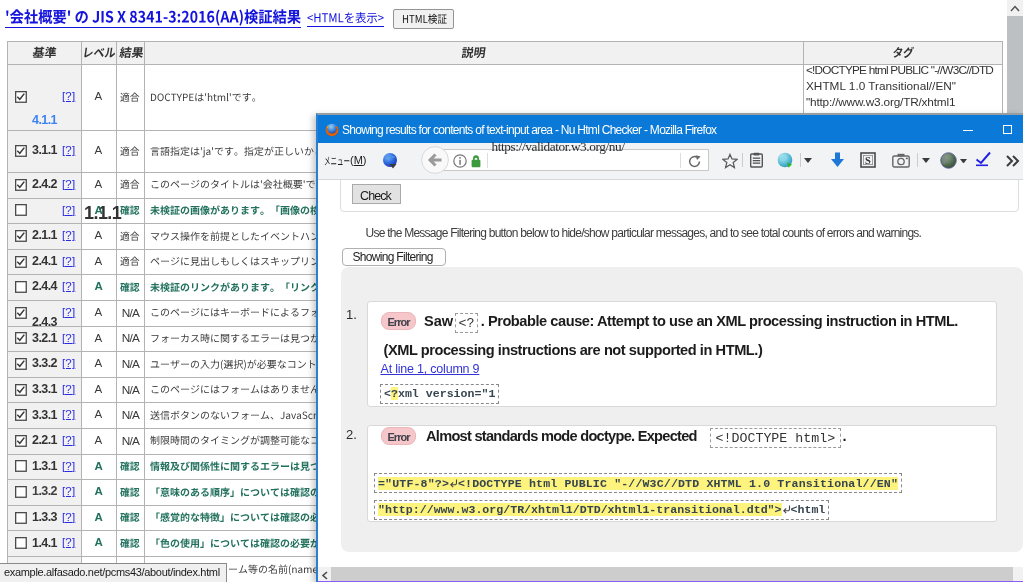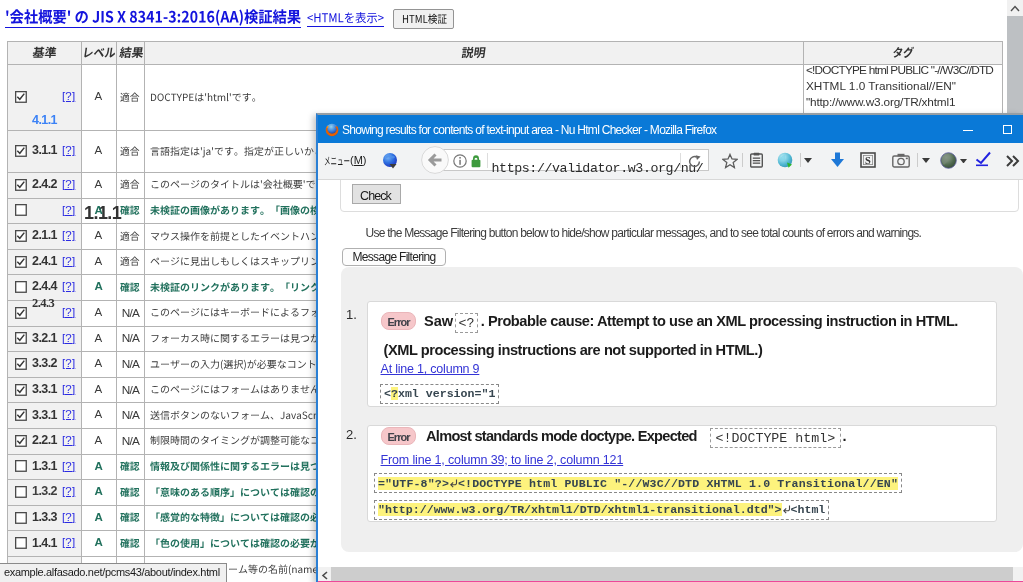--- a/index.html
+++ b/index.html
@@ -719,21 +719,21 @@
       <use href="#g128" x="15000"></use>
       <use href="#g129" x="16000"></use>
       <use href="#g6" x="17000"></use>
       <use href="#g130" x="18000"></use>
     </g>
   </svg>
 <svg class="a" style="left:14.7px;top:306.8px" width="12" height="12">
     <rect x="0.65" y="0.65" width="10.6" height="10.6" fill="#fff" stroke="#4a4a4a" stroke-width="1.3"></rect>
     <path d="M2.3,5.7 L4.8,8.3 L9.3,2.6" stroke="#3a3a3a" stroke-width="1.5" fill="none"></path>
   </svg>
-<span class="lat" style="left:32.0px;top:296px;font-family:Liberation Serif, serif;font-weight:bold;font-size:12.5px;color:#333;letter-spacing:-0.56px;">2.4.3</span>
+<span class="lat" style="left:32.0px;top:315px;font-family:Liberation Sans, sans-serif;font-weight:bold;font-size:12.5px;color:#333;letter-spacing:-0.56px;">2.4.3</span>
 <span class="lat" style="left:62.0px;top:306.0px;font-family:'Liberation Sans',sans-serif;font-size:11.5px;color:#2b2be2;letter-spacing:0.17px;text-decoration:underline;">[?]</span>
 <span class="lat" style="left:94.5px;top:306.0px;font-family:'Liberation Sans',sans-serif;font-size:11.5px;color:#3a3a3a;">A</span>
 <span class="lat" style="left:121.7px;top:305.7px;font-family:'Liberation Sans',sans-serif;font-size:11.8px;color:#3a3a3a;letter-spacing:-0.72px;">N/A</span>
 <svg class="t" style="left:150.0px;top:306.4px;" width="192.0" height="12.5">
     <g transform="translate(0,10.00) scale(0.01000,-0.01000)" fill="#3b3b3b">
       <use href="#g77" x="0"></use>
       <use href="#g78" x="1000"></use>
       <use href="#g79" x="2000"></use>
       <use href="#g80" x="3000"></use>
       <use href="#g81" x="4000"></use>
@@ -1079,21 +1079,21 @@
   </svg>
 <span class="lat" style="left:806.0px;top:63.4px;font-family:'Liberation Sans',sans-serif;font-size:11.8px;color:#333;letter-spacing:-0.78px;">&lt;!DOCTYPE html PUBLIC "-//W3C//DTD</span>
 <span class="lat" style="left:806.0px;top:79.4px;font-family:'Liberation Sans',sans-serif;font-size:11.8px;color:#333;letter-spacing:-0.00px;">XHTML 1.0 Transitional//EN"</span>
 <span class="lat" style="left:806.0px;top:95.4px;font-family:'Liberation Sans',sans-serif;font-size:11.8px;color:#333;letter-spacing:-0.18px;">"http://www.w3.org/TR/xhtml1</span>
 <div class="a" style="left:1007px;top:0;width:16px;height:582px;background:#f1f1f1">
     <svg class="a" style="left:3px;top:4px" width="10" height="10">
       <path d="M1,7 L5,2.5 L9,7" stroke="#505050" stroke-width="1.4" fill="none"></path>
     </svg>
     <div class="a" style="left:0;top:16px;width:16px;height:120px;background:#bdc0c3"></div>
   </div>
-<div class="a" style="left:316px;top:113.4px;width:707px;height:468.6px;background:#ec4899;border-left:2px solid #2a7fd4;border-top:2.5px solid #969ea4;box-shadow:-3px 2px 6px rgba(0,0,0,0.22);z-index:5;overflow:hidden">
+<div class="a" style="left:316px;top:113.4px;width:707px;height:468.6px;background:#8b5cf6;border-left:2px solid #2a7fd4;border-top:2.5px solid #969ea4;box-shadow:-3px 2px 6px rgba(0,0,0,0.22);z-index:5;overflow:hidden">
     <div class="a" style="left:0;top:0;width:100%;height:27.6px;background:#0a79d7"></div>
     <svg class="a" style="left:6.5px;top:7.5px" width="14" height="14" viewBox="0 0 16 16">
 <defs>
         <radialGradient id="fxg" cx="0.4" cy="0.25" r="0.9">
           <stop offset="0" stop-color="#8fd3f2"></stop>
           <stop offset="0.55" stop-color="#3a7edb"></stop>
           <stop offset="1" stop-color="#1c2f86"></stop>
         </radialGradient>
       </defs>
 <circle cx="8" cy="8" r="7.2" fill="url(#fxg)"></circle>
@@ -1135,21 +1135,21 @@
     <svg class="a" style="left:134.5px;top:38.6px;z-index:3" width="14" height="14" viewBox="0 0 14 14">
 <circle cx="7" cy="7" r="6.2" fill="none" stroke="#777" stroke-width="1.2"></circle>
 <rect x="6.3" y="5.8" width="1.5" height="5" fill="#777"></rect>
       <rect x="6.3" y="3" width="1.5" height="1.6" fill="#777"></rect>
 </svg>
     <svg class="a" style="left:151.5px;top:39.6px;z-index:3" width="12" height="13" viewBox="0 0 12 13">
 <path d="M3,5 L3,3.6 A3,3.4 0 0 1 9,3.6 L9,5 L7.4,5 L7.4,3.7 A1.8,1.8 0 0 0 4.6,3.7 L4.6,5 Z" fill="#3d9a3d"></path>
 <rect x="1.6" y="4.8" width="8.8" height="7.4" rx="1" fill="#3d9a3d"></rect>
 </svg>
     <div class="a" style="left:168.5px;top:37.6px;width:1px;height:15px;background:#ddd;z-index:3"></div>
-    <span class="lat" style="left:173.5px;top:46px;font-family:Liberation Mono, monospace;font-size:13.3px;color:#2b2b2b;letter-spacing:-0.41px;z-index:3;">https://validator.w3.org/nu/</span>
+    <span class="lat" style="left:173.5px;top:24px;font-family:Liberation Serif, serif;font-size:13.3px;color:#2b2b2b;letter-spacing:-0.41px;z-index:3;">https://validator.w3.org/nu/</span>
     <div class="a" style="left:362.0px;top:37.6px;width:1px;height:15px;background:#ddd;z-index:3"></div>
     <svg class="a" style="left:370.0px;top:39.6px;z-index:3" width="13" height="13" viewBox="0 0 13 13">
 <path d="M11.4,6.5 A4.9,4.9 0 1 1 8.5,2.05" fill="none" stroke="#666" stroke-width="1.5"></path>
 <path d="M7.6,0.2 L12.6,1.4 L9.0,5.0 Z" fill="#666"></path>
 </svg>
     <svg class="a" style="left:403.5px;top:37.6px" width="16" height="16" viewBox="0 0 16 16">
 <path d="M8,1.4 L10,6 L15,6.4 L11.2,9.6 L12.4,14.5 L8,11.8 L3.6,14.5 L4.8,9.6 L1,6.4 L6,6 Z" fill="none" stroke="#5c5c5c" stroke-width="1.3"></path>
 </svg>
     <div class="a" style="left:424.0px;top:38.1px;width:1px;height:14px;background:#ccc"></div>
     <svg class="a" style="left:431.0px;top:37.1px" width="15" height="16" viewBox="0 0 15 16">
@@ -1213,40 +1213,39 @@
 </svg>
     <svg class="a" style="left:687.5px;top:39.6px" width="14" height="12" viewBox="0 0 14 12">
 <path d="M1,1 L6,6 L1,11 M7,1 L12,6 L7,11" fill="none" stroke="#3c3c3c" stroke-width="2"></path>
 </svg>
     <div class="a" style="left:0;top:64.6px;width:100%;height:387.5px;background:#fff;overflow:hidden">
       <div class="a" style="left:21.5px;top:-25.5px;width:679.0px;height:58px;border:1px solid #ddd;border-radius:4px"></div>
       <div class="a" style="left:33.5px;top:4.0px;width:49px;height:20px;background:#e2e2e2;border:1px solid #a9a9a9"></div>
       <span class="lat" style="left:42.0px;top:9px;font-family:'Liberation Sans',sans-serif;font-size:12.5px;color:#1a1a1a;letter-spacing:-0.89px;">Check</span>
       <span class="lat" style="left:27.5px;top:46.2px;font-family:'Liberation Sans',sans-serif;font-size:12.0px;color:#3c3c3c;letter-spacing:-0.75px;margin-left:20px;">Use the Message Filtering button below to hide/show particular messages, and to see total counts of errors and warnings.</span>
       <div class="a" style="left:23.5px;top:68.5px;width:104.5px;height:17.5px;background:#fdfdfd;border:1px solid #b0b0b0;border-radius:4px"></div>
-      <span class="lat" style="left:34.5px;top:69.7px;font-family:'Liberation Sans',sans-serif;font-size:12.0px;color:#222;letter-spacing:-0.69px;">Message Filtering</span>
+      <span class="lat" style="left:34.5px;top:69.7px;font-family:'Liberation Sans',sans-serif;font-size:12.0px;color:#222;letter-spacing:-0.69px;">Showing Filtering</span>
       <div class="a" style="left:22.5px;top:87.5px;width:682px;height:285px;background:#efefef;border-radius:8px"></div>
       <div class="a" style="left:49.0px;top:121.5px;width:630px;height:105.5px;background:#fff;border:1px solid #d9d9d9;border-radius:3px"></div>
       <span class="lat" style="left:28.0px;top:126.8px;font-family:'Liberation Sans',sans-serif;font-size:13.0px;color:#2b2b2b;">1.</span>
       <div class="a" style="left:62.5px;top:132.5px;width:35px;height:18px;background:#f6c7ca;border:1px solid #eab6ba;border-radius:8px"></div>
       <span class="lat" style="left:69.5px;top:135.7px;font-family:'Liberation Sans',sans-serif;font-weight:bold;font-size:11.0px;color:#42424a;letter-spacing:-0.98px;">Error</span>
       <span class="lat" style="left:106.0px;top:132.7px;font-family:'Liberation Sans',sans-serif;font-weight:bold;font-size:14.6px;color:#1c1c1c;">Saw</span>
       <span class="lat" style="left:136.5px;top:133.5px;font-family:'Liberation Mono',monospace;font-size:13.3px;color:#333;border:1px dashed #9a9a9a;padding:1.5px 3px;">&lt;?</span>
       <span class="lat" style="left:65.5px;top:161.7px;font-family:'Liberation Sans',sans-serif;font-weight:bold;font-size:14.6px;color:#1c1c1c;letter-spacing:-0.44px;">(XML processing instructions are not supported in HTML.)</span>
       <span class="lat" style="left:162.7px;top:132.7px;font-family:'Liberation Sans',sans-serif;font-weight:bold;font-size:14.6px;color:#1c1c1c;letter-spacing:-0.45px;">. Probable cause: Attempt to use an XML processing instruction in HTML.</span>
       <span class="lat" style="left:62.5px;top:182.2px;font-family:'Liberation Sans',sans-serif;font-size:12.5px;color:#3434d6;letter-spacing:-0.21px;text-decoration:underline;">At line 1, column 9</span>
       <span class="lat" style="left:62.0px;top:203.6px;font-family:'Liberation Mono',monospace;font-weight:bold;font-size:11.6px;color:#36454f;border:1px dashed #888;padding:2.5px 3px;">&lt;<span style="background:#fdf37d">?</span>xml version="1</span>
       <div class="a" style="left:49.0px;top:245.0px;width:630px;height:97.5px;background:#fff;border:1px solid #d9d9d9;border-radius:3px"></div>
       <span class="lat" style="left:28.0px;top:246.8px;font-family:'Liberation Sans',sans-serif;font-size:13.0px;color:#2b2b2b;">2.</span>
       <div class="a" style="left:62.5px;top:247.5px;width:35px;height:18px;background:#f6c7ca;border:1px solid #eab6ba;border-radius:8px"></div>
       <span class="lat" style="left:69.5px;top:250.7px;font-family:'Liberation Sans',sans-serif;font-weight:bold;font-size:11.0px;color:#42424a;letter-spacing:-0.98px;">Error</span>
       <span class="lat" style="left:108.0px;top:247.7px;font-family:'Liberation Sans',sans-serif;font-weight:bold;font-size:14.6px;color:#1c1c1c;letter-spacing:-0.73px;">Almost standards mode doctype. Expected</span>
       <span class="lat" style="left:391.5px;top:248.5px;font-family:'Liberation Mono',monospace;font-size:13.3px;color:#333;border:1px dashed #9a9a9a;padding:1.5px 5px;">&lt;!DOCTYPE html&gt;</span>
       <span class="lat" style="left:524.5px;top:247.7px;font-family:'Liberation Sans',sans-serif;font-weight:bold;font-size:14.6px;color:#1c1c1c;">.</span>
-      <span class="lat" style="left:62.5px;top:272.8px;font-family:'Liberation Sans',sans-serif;font-size:12.5px;color:#3434d6;letter-spacing:-0.15px;text-decoration:underline;">From line 1, column 39; to line 2, column 121</span>
       <span class="lat" style="left:56.0px;top:293.1px;font-family:'Liberation Mono',monospace;font-weight:bold;font-size:11.6px;color:#36454f;border:1px dashed #888;padding:2.5px 3px;letter-spacing:0.14px;"><span style="background:#fdf37d">="UTF-8"?&gt;<svg style="display:inline-block;vertical-align:-1px" width="9" height="9" viewBox="0 0 9 9">
             <path d="M7.5,0.5 L7.5,4 A1.8,1.8 0 0 1 5.7,5.8 L2.5,5.8 M4.2,3.4 L1.8,5.8 L4.2,8.2" fill="none" stroke="#444" stroke-width="1.1"></path>
           </svg>&lt;!DOCTYPE html PUBLIC "-//W3C//DTD XHTML 1.0 Transitional//EN"</span></span>
       <span class="lat" style="left:56.0px;top:319.6px;font-family:'Liberation Mono',monospace;font-weight:bold;font-size:11.6px;color:#36454f;border:1px dashed #888;padding:2.5px 3px;"><span style="background:#fdf37d">"http://www.w3.org/TR/xhtml1/DTD/xhtml1-transitional.dtd"&gt;</span><svg style="display:inline-block;vertical-align:-1px" width="9" height="9" viewBox="0 0 9 9">
           <path d="M7.5,0.5 L7.5,4 A1.8,1.8 0 0 1 5.7,5.8 L2.5,5.8 M4.2,3.4 L1.8,5.8 L4.2,8.2" fill="none" stroke="#444" stroke-width="1.1"></path>
         </svg>&lt;html</span>
     </div>
     <div class="a" style="left:0;top:452.1px;width:100%;height:14.0px;background:#f1f1f1">
       <svg class="a" style="left:3px;top:3.5px" width="8" height="9">
         <path d="M6,1 L2,4.5 L6,8" fill="none" stroke="#4a4a4a" stroke-width="1.6"></path>

